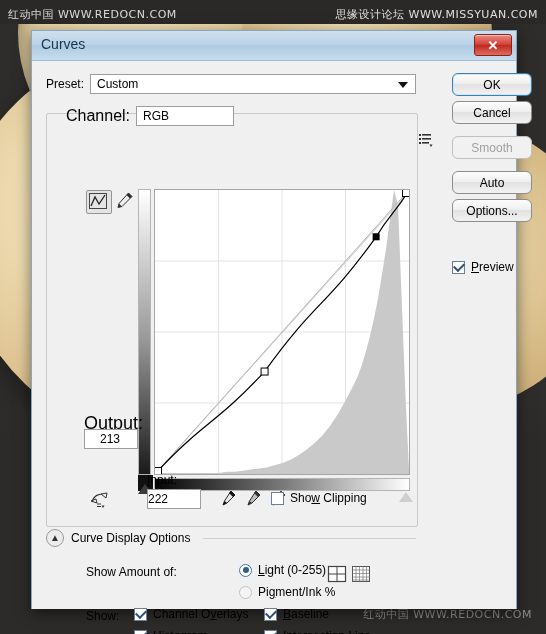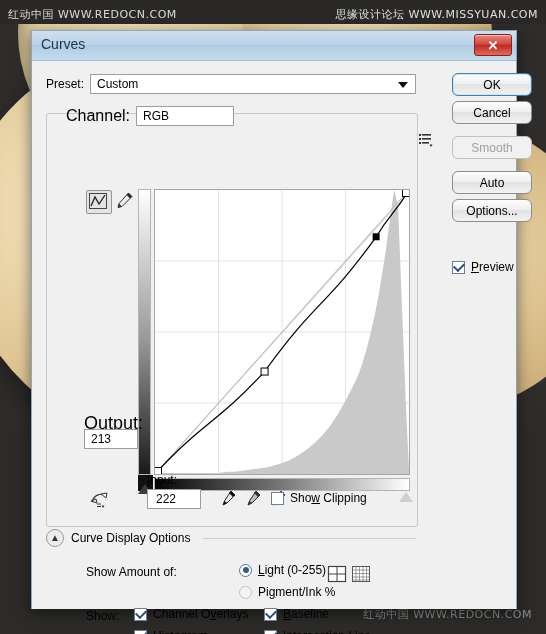--- a/index.html
+++ b/index.html
@@ -102,24 +102,24 @@
   .hgrad{position:absolute;left:16px;top:289px;width:256px;height:13px;
      background:linear-gradient(90deg,#050505 0%,#7d7d7d 52%,#ffffff 100%);border:1px solid #b5b5b5;box-sizing:border-box;}
   .hslider-l{position:absolute;left:10px;top:303px;width:0;height:0;
      border-left:7px solid transparent;border-right:7px solid transparent;border-bottom:10px solid #3b3b3b;}
   .hslider-r{position:absolute;left:261px;top:303px;width:0;height:0;
      border-left:7px solid transparent;border-right:7px solid transparent;border-bottom:10px solid #cfcfcf;}
 
   
   .out-label{position:absolute;left:52px;top:352px;font-size:18px;}
   .out-field{position:absolute;left:52px;top:368px;width:54px;height:20px;background:#fff;
-     border:1px solid #9d9d9d;font-size:12px;display:flex;align-items:center;padding-left:6px;box-sizing:border-box;}
+     border:1px solid #9d9d9d;font-size:12px;display:flex;align-items:center;padding-left:15px;box-sizing:border-box;}
   .in-label{position:absolute;left:115px;top:412px;font-size:12px;}
   .in-field{position:absolute;left:115px;top:428px;width:54px;height:20px;background:#fff;
-     border:1px solid #9d9d9d;font-size:12px;display:flex;align-items:center;padding-left:8px;box-sizing:border-box;}
+     border:1px solid #9d9d9d;font-size:12px;display:flex;align-items:center;padding-left:0;box-sizing:border-box;}
 
   .smooth-icon{position:absolute;left:56px;top:427px;width:24px;height:22px;cursor:pointer;}
   .dropper{position:absolute;top:427px;width:20px;height:22px;cursor:pointer;}
   .showclip{position:absolute;left:239px;top:430px;display:flex;align-items:center;gap:6px;cursor:pointer;}
 
   
   .cb{width:13px;height:13px;background:#fff;border:1px solid #6b7f96;box-sizing:border-box;
      display:flex;align-items:center;justify-content:center;}
   .cb.checked::after{content:"";width:8px;height:5px;border-left:2px solid #2c4f7c;border-bottom:2px solid #2c4f7c;
      transform:rotate(-45deg) translate(1px,-1px);}

